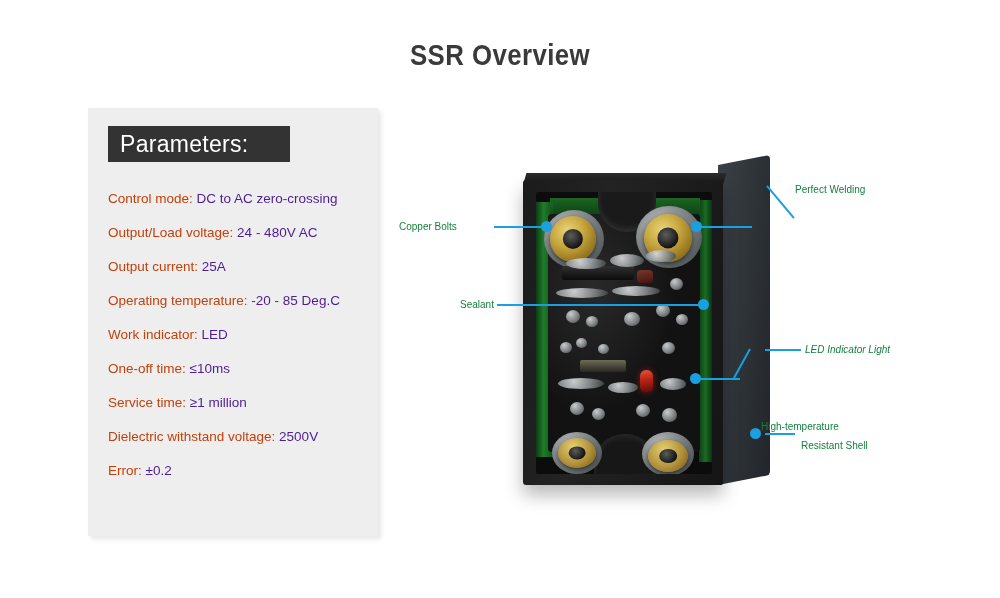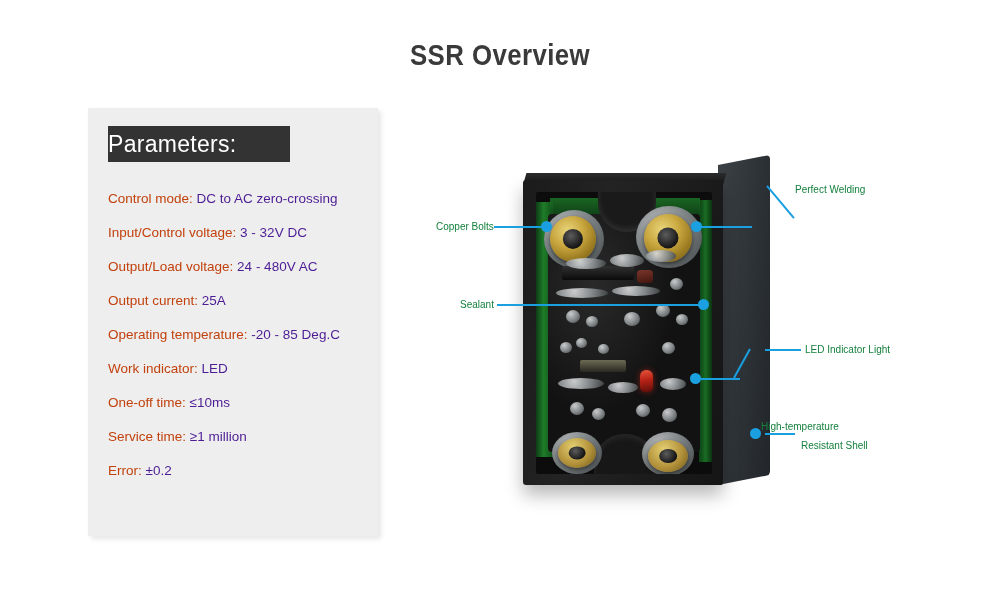--- a/index.html
+++ b/index.html
@@ -44,20 +44,21 @@
   #params-header {
     position: absolute;
     left: 20px;
     top: 18px;
     width: 182px;
     height: 36px;
     background: #333333;
     color: #ffffff;
     font-size: 23px;
     line-height: 36px;
+    padding-left: 12px;
     box-sizing: border-box;
     letter-spacing: 0.3px;
   }
   #params-list {
     position: absolute;
     left: 20px;
     top: 82px;
     width: 260px;
   }
   .param-row {
@@ -299,24 +300,20 @@
 
 <div id="params-panel">
   <div id="params-header">Parameters:</div>
   <div id="params-list">
 
     <div class="param-row">
       <span class="param-label">Control mode:</span>
       <span class="param-value">DC to AC zero-crossing</span>
     </div>
 
-    <div class="param-row">
-      <span class="param-label">Input/Control voltage:</span>
-      <span class="param-value">3 - 32V DC</span>
-    </div>
 
     <div class="param-row">
       <span class="param-label">Output/Load voltage:</span>
       <span class="param-value">24 - 480V AC</span>
     </div>
 
     <div class="param-row">
       <span class="param-label">Output current:</span>
       <span class="param-value">25A</span>
     </div>
@@ -334,20 +331,24 @@
     <div class="param-row">
       <span class="param-label">One-off time:</span>
       <span class="param-value">≤10ms</span>
     </div>
 
     <div class="param-row">
       <span class="param-label">Service time:</span>
       <span class="param-value">≥1 million</span>
     </div>
 
+    <div class="param-row">
+      <span class="param-label">Dielectric withstand voltage:</span>
+      <span class="param-value">2500V</span>
+    </div>
 
     <div class="param-row">
       <span class="param-label">Error:</span>
       <span class="param-value">±0.2</span>
     </div>
 
   </div>
 </div>
 
 <div id="product-photo">
@@ -401,34 +402,34 @@
       <div class="blob" style="left:34px; top:210px; width:14px; height:13px;"></div>
       <div class="blob" style="left:56px; top:216px; width:13px; height:12px;"></div>
       <div class="blob" style="left:100px;top:212px; width:14px; height:13px;"></div>
       <div class="blob" style="left:126px;top:216px; width:15px; height:14px;"></div>
       <div class="blob" style="left:140px;top:122px; width:12px; height:11px;"></div>
 
     </div>
   </div>
 </div>
 
-<div class="callout-label" style="left:399px; top:218px;margin-left:37px;">Copper Bolts</div>
+<div class="callout-label" style="left:399px; top:218px;">Copper Bolts</div>
 <div class="leader" style="left:494px; top:226px; width:52px;"></div>
 <div class="dot" style="left:541px; top:221px;"></div>
 
 <div class="callout-label" style="left:460px; top:296px;">Sealant</div>
 <div class="leader" style="left:497px; top:304px; width:206px;"></div>
 <div class="dot" style="left:698px; top:299px;"></div>
 
 <div class="callout-label" style="left:795px; top:181px;">Perfect Welding</div>
 <div class="leader-diag" style="left:766px; top:186px; height:42px; transform:rotate(-40deg); transform-origin:top center;"></div>
 <div class="leader" style="left:696px; top:226px; width:56px;"></div>
 <div class="dot" style="left:691px; top:221px;"></div>
 
-<div class="callout-label" style="left:805px; top:341px;">LED Indicator Light</div>
+<div class="callout-label" style="left:805px; top:341px;font-style:italic;">LED Indicator Light</div>
 <div class="leader" style="left:765px; top:349px; width:36px;"></div>
 <div class="leader-diag" style="left:749px; top:349px; height:33px; transform:rotate(29deg); transform-origin:top center;"></div>
 <div class="leader" style="left:696px; top:378px; width:44px;"></div>
 <div class="dot" style="left:690px; top:373px;"></div>
 
 <div class="callout-label" style="left:761px; top:418px;">High-temperature</div>
 <div class="callout-label" style="left:801px; top:437px;">Resistant Shell</div>
 <div class="leader" style="left:765px; top:433px; width:30px;"></div>
 <div class="dot" style="left:750px; top:428px;"></div>
 

